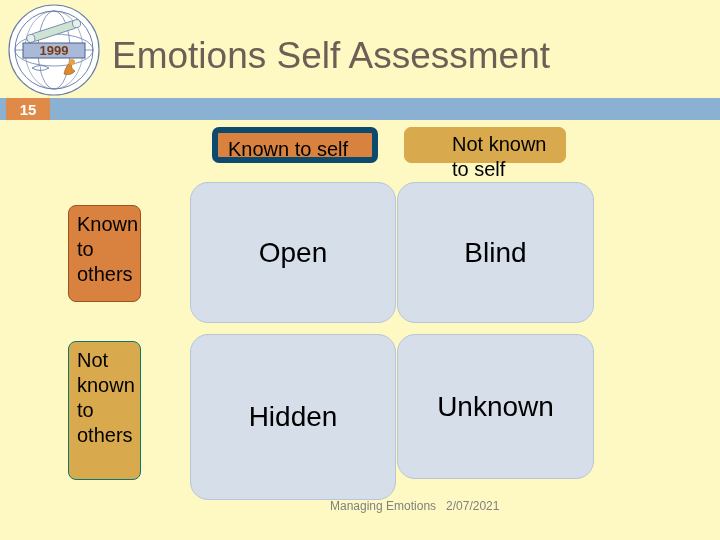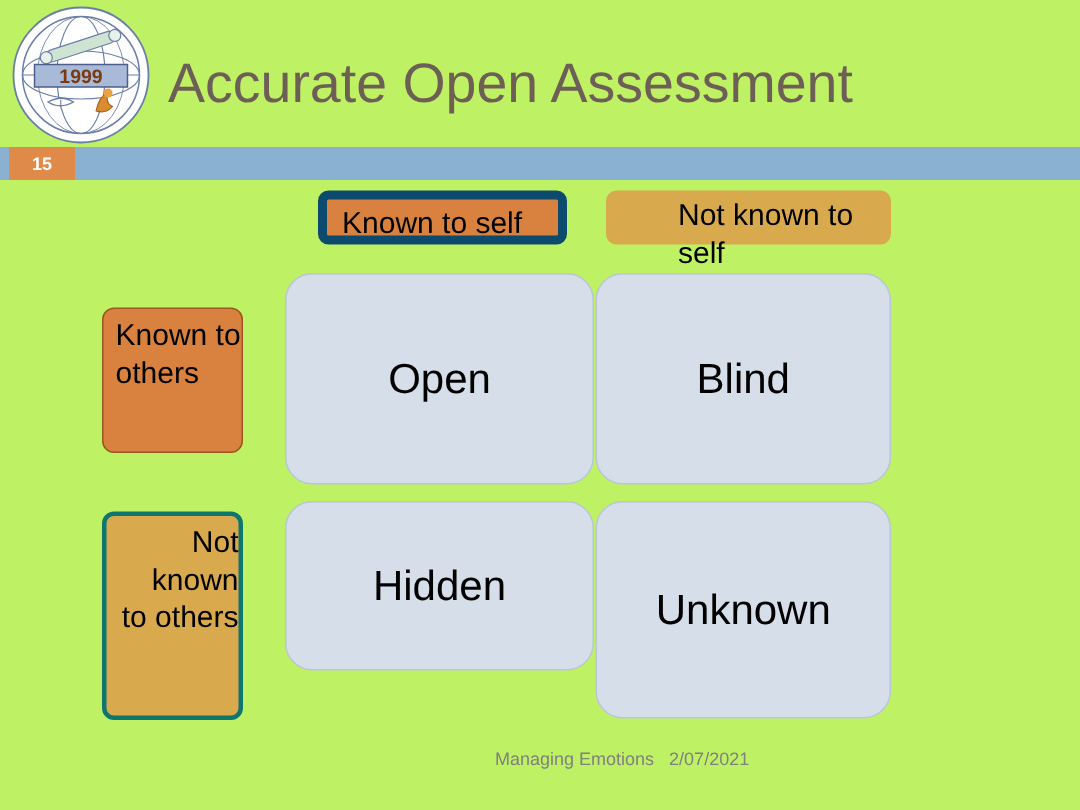--- a/index.html
+++ b/index.html
@@ -8,21 +8,21 @@
     background: #ffffff;
   }
   body {
     font-family: "Liberation Sans", sans-serif;
   }
   #slide {
     position: relative;
     width: 720px;
     height: 540px;
     overflow: hidden;
-    background: #bef264;
+    background: #fef9c3;
   }
 
   
   #logo {
     position: absolute;
     left: 6px;
     top: 2px;
     width: 96px;
     height: 96px;
   }
@@ -49,21 +49,21 @@
     background: #8bb1d2;
   }
   #page-badge {
     position: absolute;
     left: 6px;
     top: 98px;
     width: 44px;
     height: 22px;
     background: #e08a49;
     color: #ffffff;
-    font-size: 12px;
+    font-size: 15px;
     font-weight: bold;
     display: flex;
     align-items: center;
     justify-content: center;
   }
 
   
   .col-head {
     position: absolute;
     height: 36px;
@@ -77,68 +77,67 @@
   #col-head-known {
     left: 212px;
     top: 127px;
     width: 166px;
     background: #d9813f;
     border: 6px solid #0c4a6e;
   }
   #col-head-notknown {
     left: 404px;
     top: 127px;
-    width: 190px;
+    width: 162px;
     background: #d9a94e;
     border: 1px solid #d9a94e;
     padding-left: 47px;
   }
 
   
   .row-head {
     position: absolute;
     left: 68px;
-    width: 94px;
+    width: 73px;
     border-radius: 8px;
     font-size: 20px;
     line-height: 25px;
     color: #000000;
     padding: 6px 0 0 8px;
     box-sizing: border-box;
   }
   #row-head-known {
     top: 205px;
     height: 97px;
     background: #d9813f;
     border: 1px solid #9c5520;
   }
   #row-head-notknown {
     top: 341px;
     height: 139px;
     background: #d9a94e;
-    border: 3px solid #0f766e;
-    text-align: right;
+    border: 1px solid #0f766e;
   }
 
   
   .quadrant {
     position: absolute;
     background: #d5dee9;
     border: 1px solid #b8c6d8;
     border-radius: 18px;
     display: flex;
     align-items: center;
     justify-content: center;
     font-size: 28px;
     color: #000000;
     box-sizing: border-box;
   }
   #quad-open    { left: 190px; top: 182px; width: 206px; height: 141px; }
   #quad-blind   { left: 397px; top: 182px; width: 197px; height: 141px; }
-  #quad-hidden  { left: 190px; top: 334px; width: 206px; height: 113px; }
+  #quad-hidden  { left: 190px; top: 334px; width: 206px; height: 166px; }
   #quad-unknown { left: 397px; top: 334px; width: 197px; height: 145px; }
 
   
   #footer {
     position: absolute;
     left: 330px;
     top: 499px;
     width: 300px;
     font-size: 12px;
     color: #808080;
@@ -170,21 +169,21 @@
       <text x="48" y="53" font-family="'Liberation Sans',sans-serif" font-size="13" font-weight="bold" fill="#7a3b12" text-anchor="middle">1999</text>
 
       <path d="M26 66 q9 -5 17 0 q-9 5 -17 0 z" fill="#ffffff" stroke="#6a7fa8" stroke-width="0.9"></path>
       <path d="M34.5 64.5 v4" stroke="#6a7fa8" stroke-width="0.7"></path>
 
       <path d="M58 72 q2 -10 8 -12 q-2 7 3 9 q-4 5 -11 3 z" fill="#d98b32" stroke="#a85f1c" stroke-width="0.7"></path>
       <circle cx="66" cy="60" r="3" fill="#e8a23f"></circle>
     </svg>
   </div>
 
-  <div id="slide-title">Accurate Open Assessment</div>
+  <div id="slide-title">Emotions Self Assessment</div>
 
   <div id="blue-bar"></div>
   <div id="page-badge">15</div>
 
   <div class="col-head" id="col-head-known">Known to self</div>
   <div class="col-head" id="col-head-notknown">Not known to self</div>
 
   <div class="row-head" id="row-head-known">Known to others</div>
   <div class="row-head" id="row-head-notknown">Not known to others</div>
 

